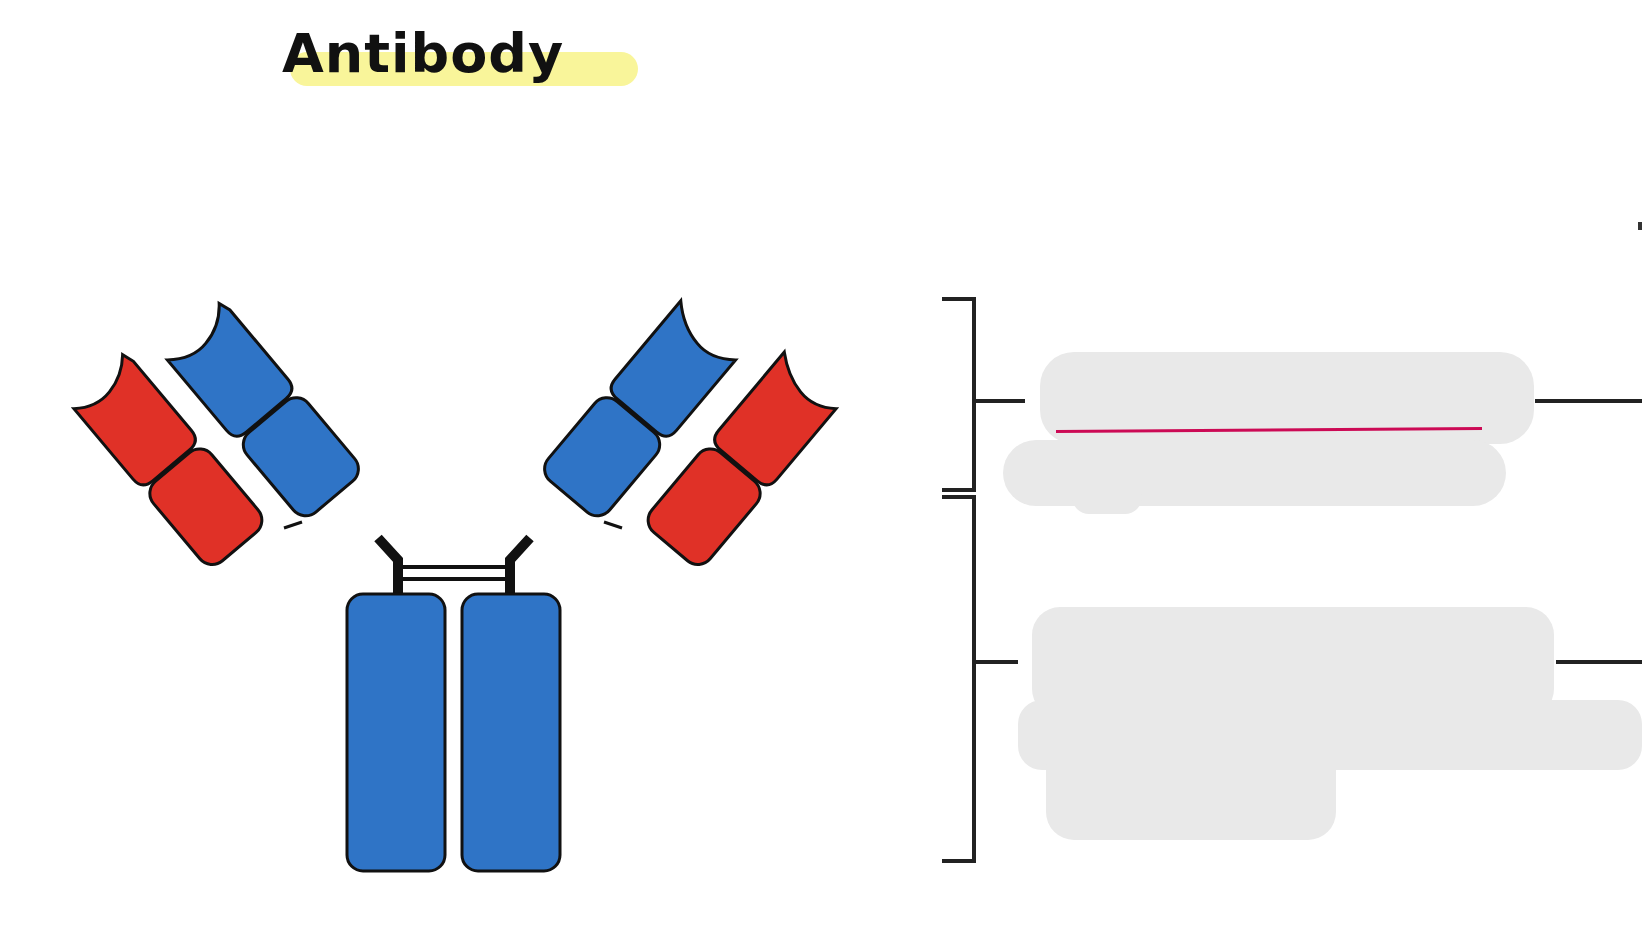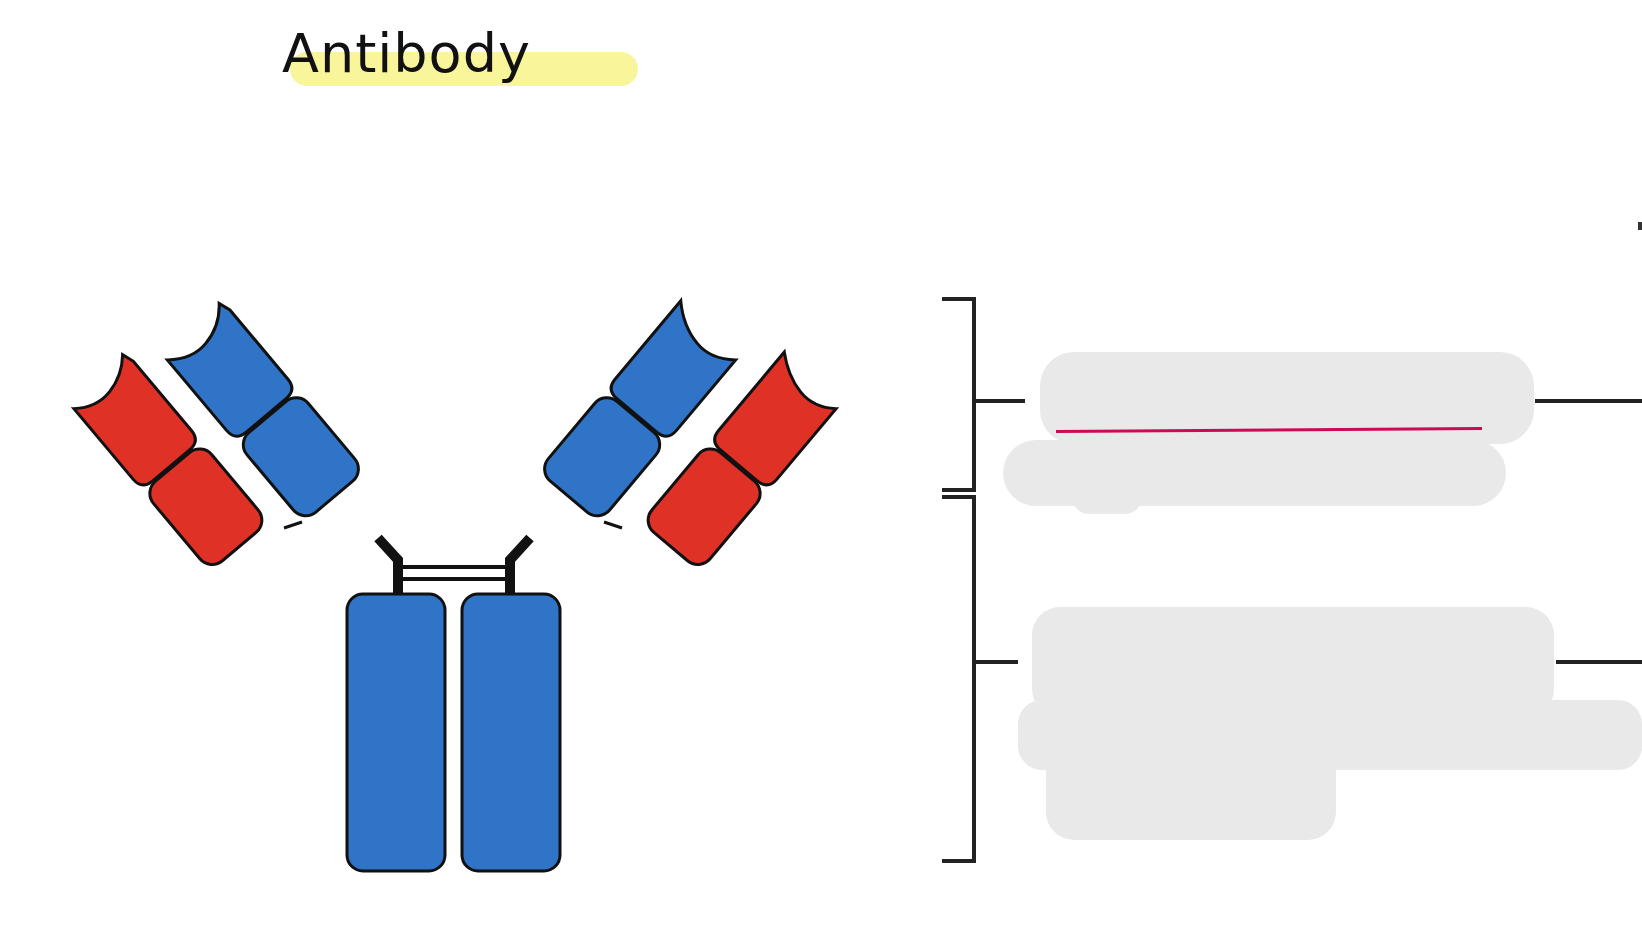--- a/index.html
+++ b/index.html
@@ -1,19 +1,19 @@
 <!DOCTYPE html>
 <html><head>
 <meta charset="utf-8">
 <style>
   html, body { margin: 0; padding: 0; background: #ffffff; }
   body { width: 1642px; height: 935px; position: relative; overflow: hidden; font-family: "Liberation Sans", sans-serif; }
   .title-wrap { position: absolute; left: 282px; top: 22px; }
   .title-hl { position: absolute; left: 8px; top: 30px; width: 348px; height: 34px; border-radius: 18px; }
-  .title { position: relative; font-family: "DejaVu Sans", sans-serif; font-weight: normal; font-size: 54px; letter-spacing: 1px; color: #111; line-height: 64px; }
+  .title { position: relative; font-family: "DejaVu Sans", sans-serif; font-weight: bold; font-size: 54px; letter-spacing: 1px; color: #111; line-height: 64px; }
   svg.diagram { position: absolute; left: 0; top: 0; }
   .blob { position: absolute; }
 </style>
 </head>
 <body>
 
 <div class="title-wrap">
   <div class="title-hl" style="background:#f9f59a;"></div>
   <div class="title">Antibody</div>
 </div>

